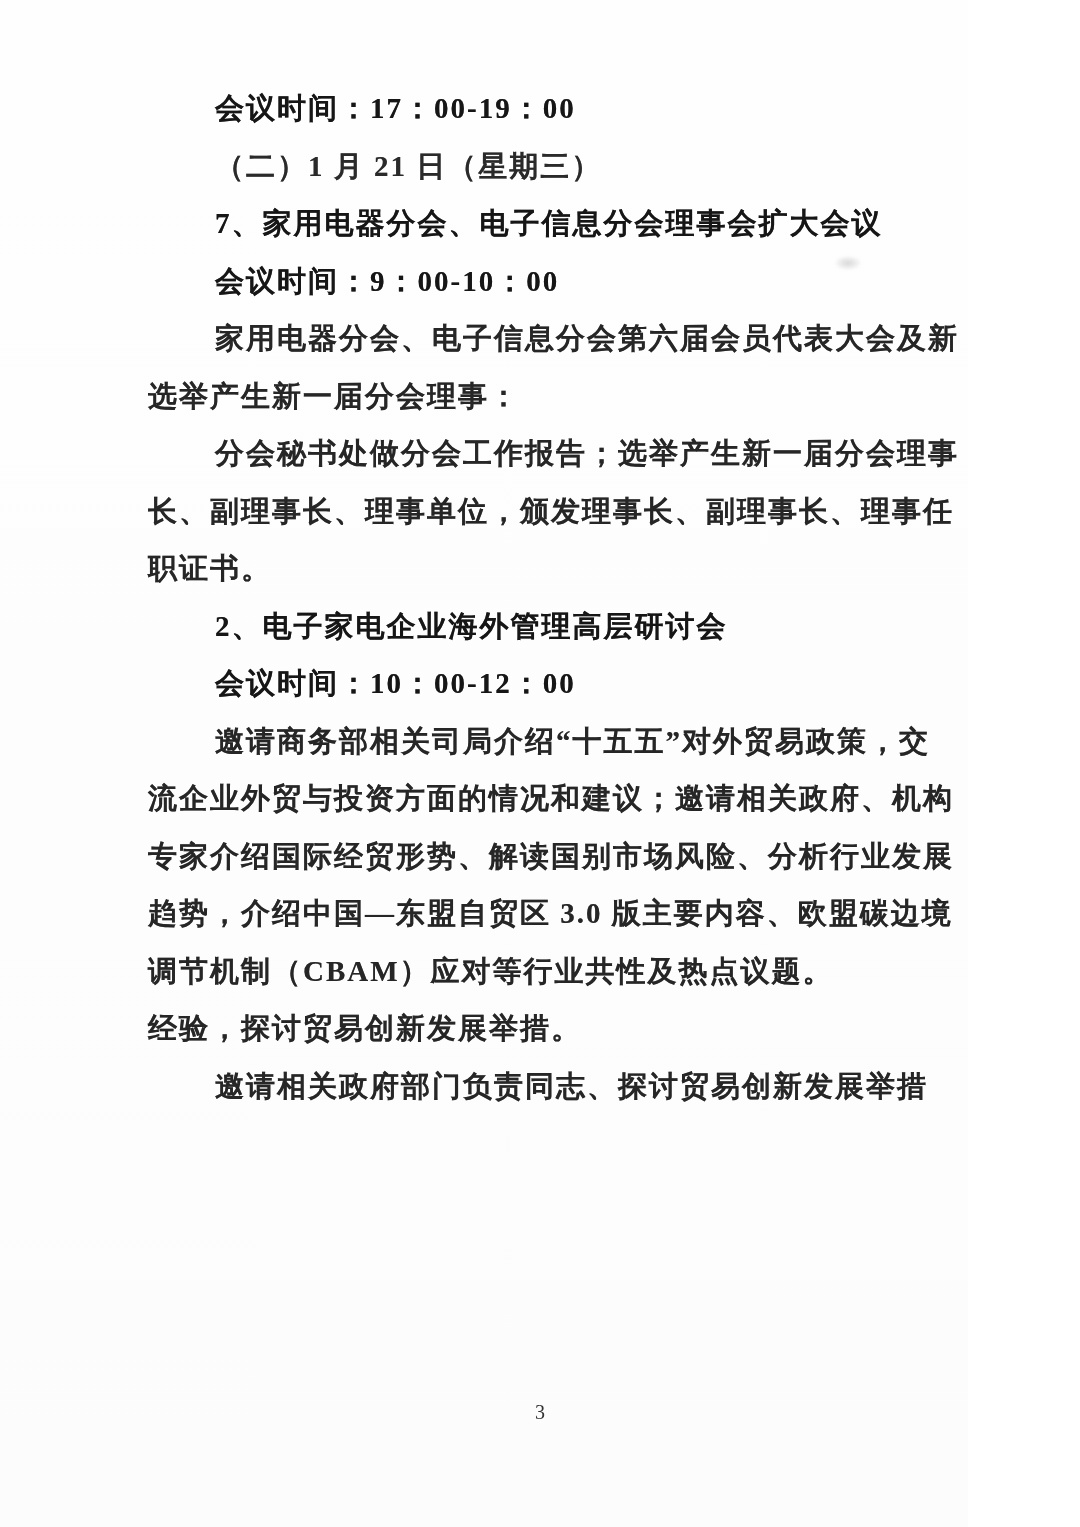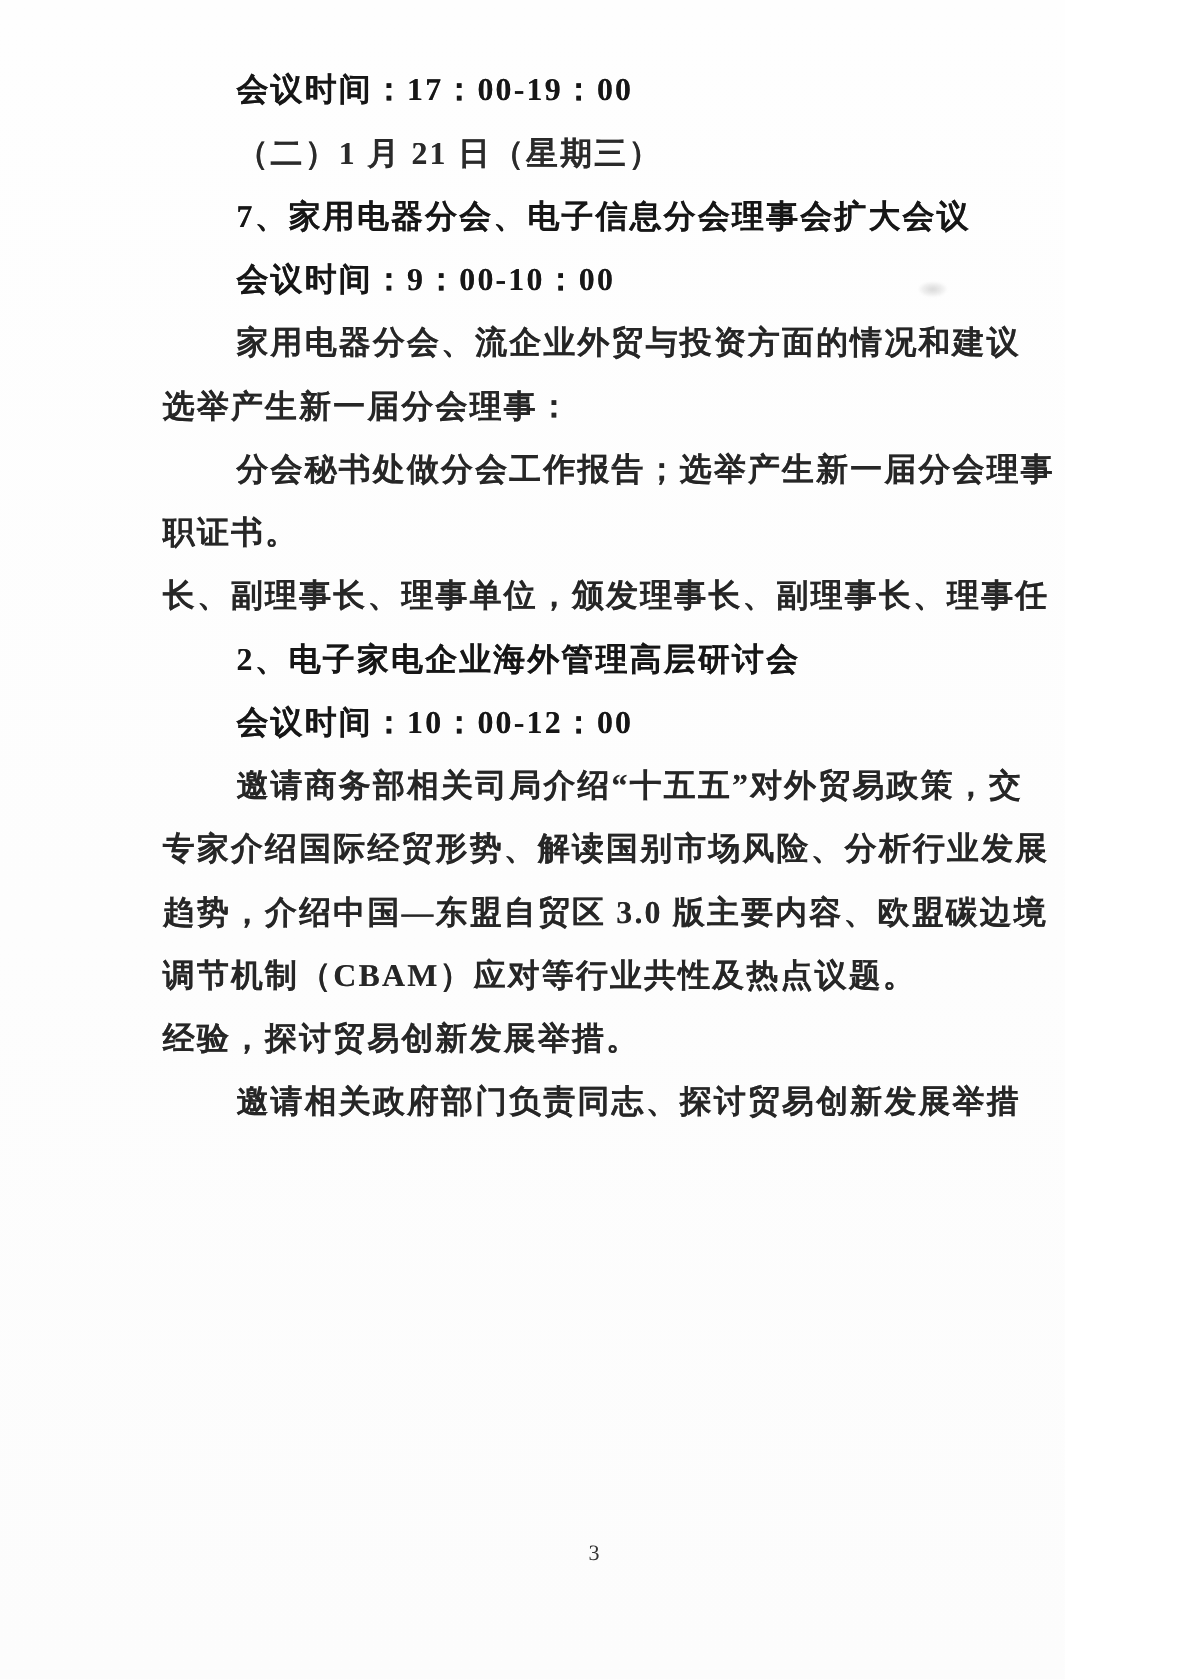--- a/index.html
+++ b/index.html
@@ -13,21 +13,21 @@
     overflow: hidden;
     font-family: "Liberation Serif", "DejaVu Serif", serif;
     position: relative;
   }
   .page {
     position: relative;
     width: 968px;
     height: 1527px;
     background: linear-gradient(180deg, #fefefe 0%, #fdfdfd 55%, #fcfcfc 100%);
     box-sizing: border-box;
-    padding-top: 54px;
+    padding-top: 80px;
   }
   .line {
     height: 57.5px;
     line-height: 57.5px;
     font-size: 29px;
     letter-spacing: 2px;
     color: #262626;
     white-space: nowrap;
     text-shadow: 0 0 0.5px rgba(40,40,40,0.55);
     font-weight: bold;
@@ -64,28 +64,29 @@
 </style>
 </head>
 <body>
 
 <div class="page">
 
   <div class="line indent bold">会议时间：17：00-19：00</div>
   <div class="line indent kai">（二）1 月 21 日（星期三）</div>
   <div class="line indent bold">7、家用电器分会、电子信息分会理事会扩大会议</div>
   <div class="line indent bold">会议时间：9：00-10：00</div>
-  <div class="line indent">家用电器分会、流企业外贸与投资方面的情况和建议</div>
+  <div class="line indent">家用电器分会、电子信息分会第六届会员代表大会及新</div>
   <div class="line flush">选举产生新一届分会理事：</div>
   <div class="line indent">分会秘书处做分会工作报告；选举产生新一届分会理事</div>
+  <div class="line flush">长、副理事长、理事单位，颁发理事长、副理事长、理事任</div>
   <div class="line flush">职证书。</div>
-  <div class="line flush">长、副理事长、理事单位，颁发理事长、副理事长、理事任</div>
   <div class="line indent bold">2、电子家电企业海外管理高层研讨会</div>
   <div class="line indent bold">会议时间：10：00-12：00</div>
   <div class="line indent">邀请商务部相关司局介绍“十五五”对外贸易政策，交</div>
+  <div class="line flush">流企业外贸与投资方面的情况和建议；邀请相关政府、机构</div>
   <div class="line flush">专家介绍国际经贸形势、解读国别市场风险、分析行业发展</div>
   <div class="line flush">趋势，介绍中国—东盟自贸区 3.0 版主要内容、欧盟碳边境</div>
   <div class="line flush">调节机制（CBAM）应对等行业共性及热点议题。</div>
   <div class="line flush">经验，探讨贸易创新发展举措。</div>
   <div class="line indent">邀请相关政府部门负责同志、探讨贸易创新发展举措</div>
 
   <div class="smudge"></div>
 
   <div class="footer">3</div>
 </div>

